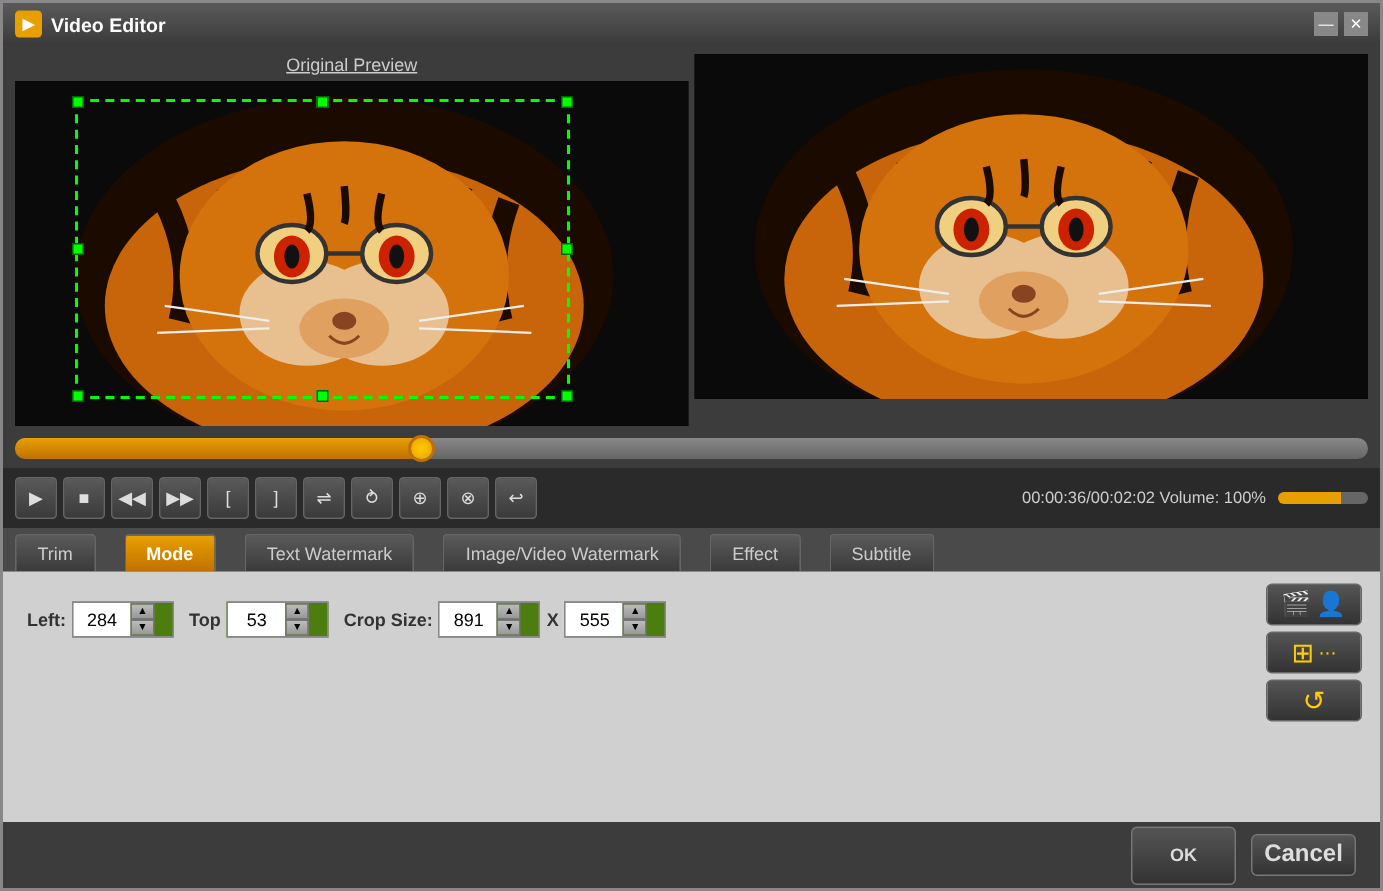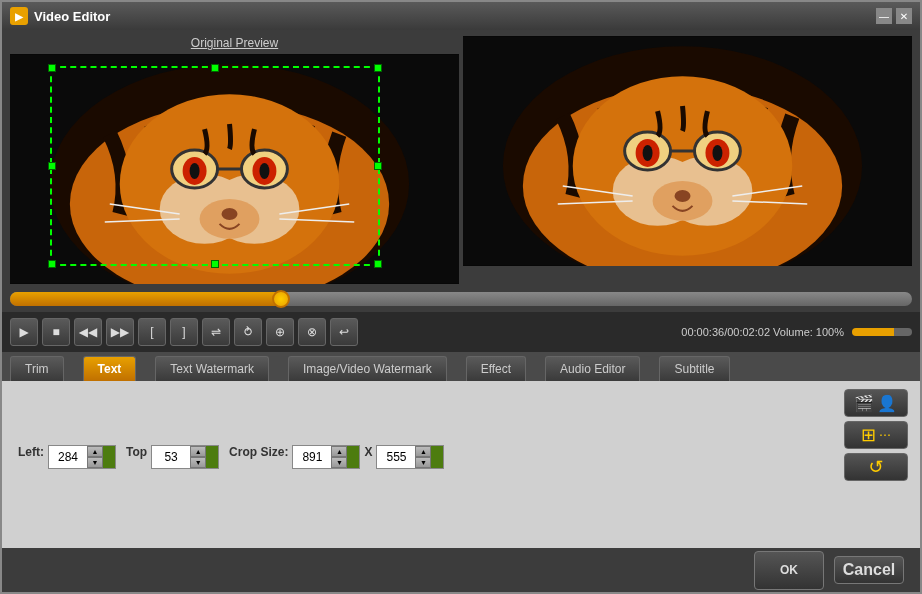--- a/index.html
+++ b/index.html
@@ -236,22 +236,22 @@
     .crop-controls {
       display: flex;
       align-items: center;
       gap: 10px;
       flex: 1;
       padding-top: 8px;
     }
 
     .field-group {
       display: flex;
+      align-items: center;
       gap: 4px;
-      margin-top: 44px;
     }
 
     .field-label {
       color: #333;
       font-size: 12px;
       font-weight: bold;
     }
 
     .spinbox {
       width: 68px;
@@ -501,25 +501,24 @@
     <button class="ctrl-btn">⥁</button>
     <button class="ctrl-btn">⊕</button>
     <button class="ctrl-btn">⊗</button>
     <button class="ctrl-btn">↩</button>
     <div class="time-display"><span>00:00:36/00:02:02  Volume:  100%</span></div>
     <div class="volume-slider"></div>
   </div>
 
   <div class="tabs-area">
     <div class="tab">Trim</div>
-    <div class="tab active">Text</div>
+    <div class="tab active">Mode</div>
     <div class="tab">Text Watermark</div>
     <div class="tab">Image/Video Watermark</div>
     <div class="tab">Effect</div>
-    <div class="tab">Audio Editor</div>
     <div class="tab">Subtitle</div>
   </div>
 
   <div class="content-area">
     <div class="crop-controls">
 
       <div class="field-group">
         <span class="field-label">Left:</span>
         <div class="spinbox">
           <input type="text" value="284" style="">

